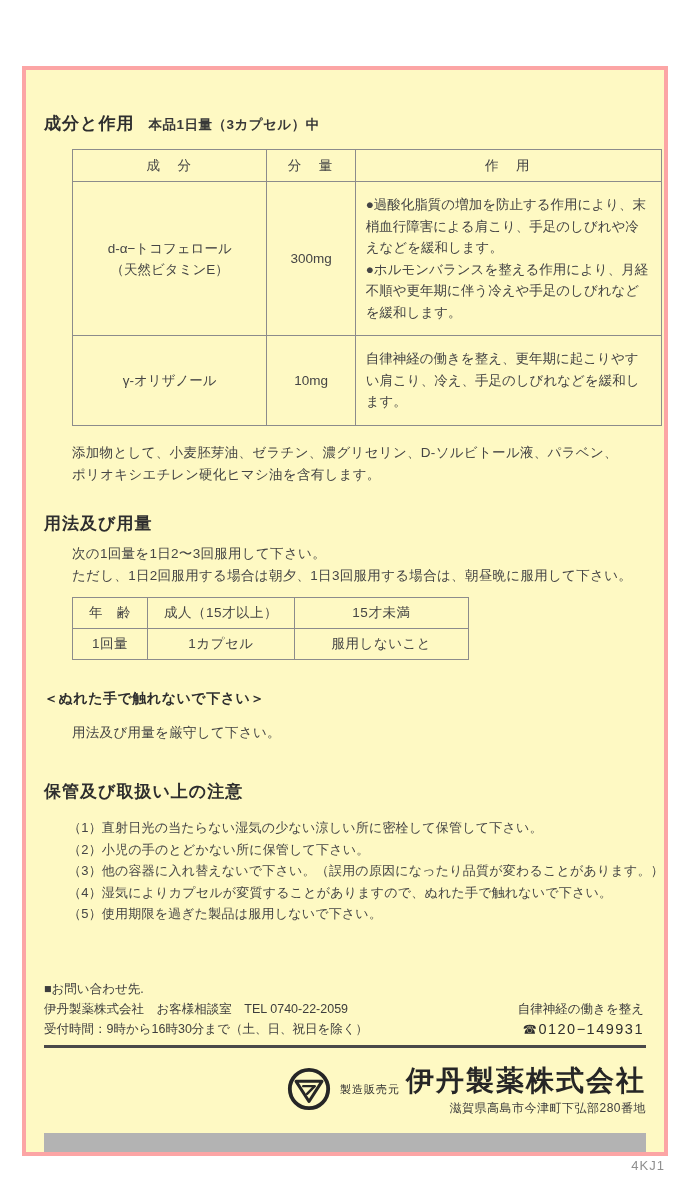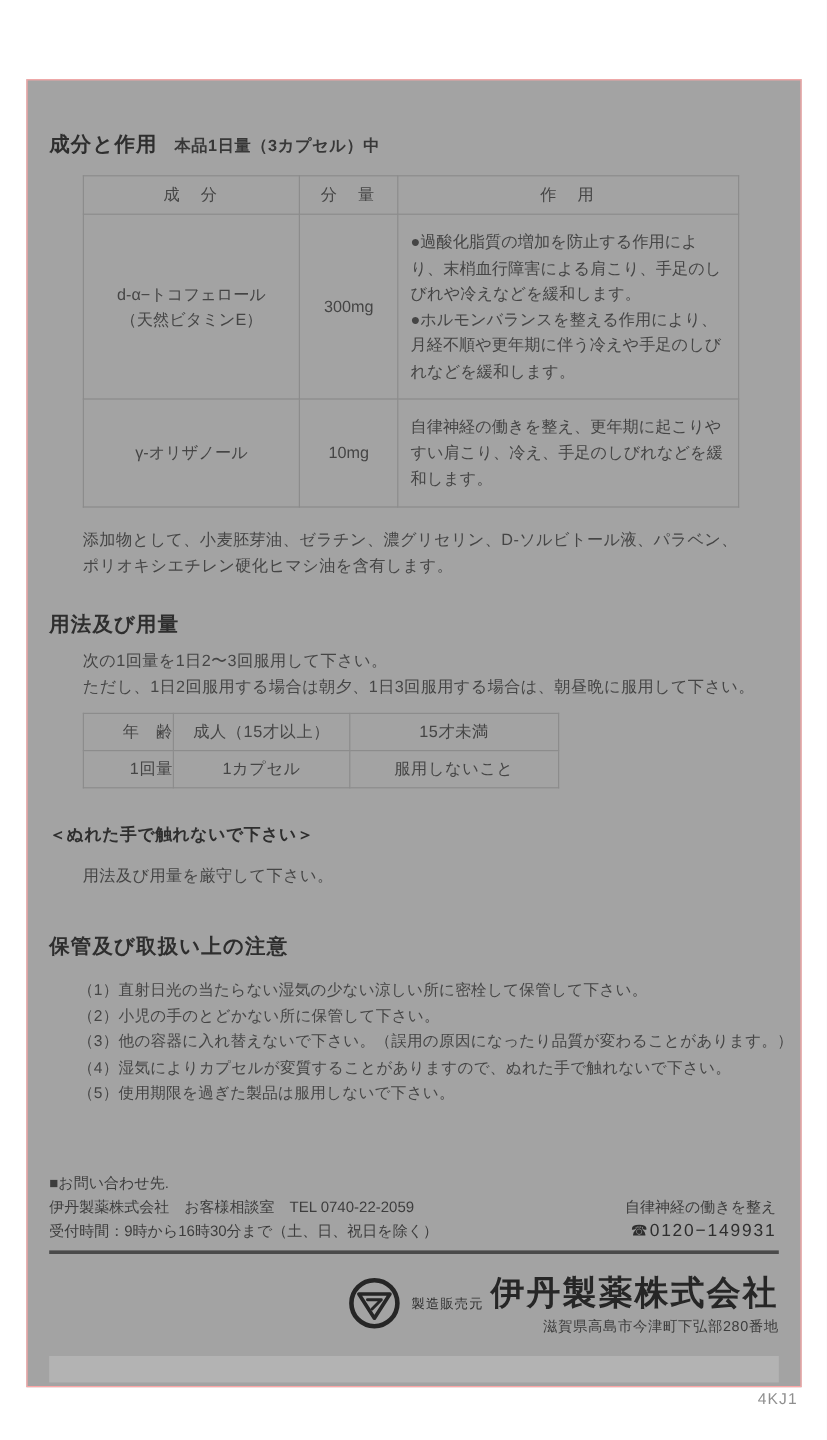--- a/index.html
+++ b/index.html
@@ -7,22 +7,22 @@
     width: 689px; height: 1200px;
     background: #ffffff;
     font-family: "Liberation Sans", "DejaVu Sans", sans-serif;
     color: #414141;
     -webkit-font-smoothing: antialiased;
   }
   .sheet {
     position: absolute;
     left: 22px; top: 66px;
     width: 646px; height: 1090px;
-    border: 1px solid #fca5a5;
-    background: #a3a3a3;
+    border: 4px solid #fca5a5;
+    background: #fef9c3;
     padding: 0 18px;
     overflow: hidden;
   }
   .preline { white-space: pre-line; }
 
   
   .sec-heading {
     font-size: 17px; font-weight: bold; color: #2e2e2e;
     letter-spacing: 1px;
   }
@@ -35,21 +35,21 @@
   .h-storage    { margin-top: 36px; }
 
   
   .body-text { font-size: 13.5px; line-height: 22px; color: #454545; letter-spacing: 0.3px; }
   .indent { margin-left: 28px; }
 
   
   table { border-collapse: collapse; }
   .ing-table {
     margin: 14px 0 0 28px;
-    width: 547px;
+    width: 590px;
     table-layout: fixed;
   }
   .ing-table th, .ing-table td {
     border: 1px solid #8c8c8c;
     font-size: 13.5px; color: #454545;
     font-weight: normal;
   }
   .ing-table th { height: 32px; letter-spacing: 2px; }
   .ing-table .col-name   { width: 33%; }
   .ing-table .col-amount { width: 15%; }
@@ -66,21 +66,21 @@
     margin: 10px 0 0 28px;
     width: 397px;
     table-layout: fixed;
   }
   .dose-table td, .dose-table th {
     border: 1px solid #8c8c8c;
     height: 31px; text-align: center;
     font-size: 13.5px; color: #454545; font-weight: normal;
     letter-spacing: 0.5px;
   }
-  .dose-table .c1 { width: 19%; text-align: right; }
+  .dose-table .c1 { width: 19%; }
   .dose-table .c2 { width: 37%; }
   .dose-table .c3 { width: 44%; }
 
   .caution-heading {
     margin-top: 30px;
     font-size: 14px; font-weight: bold; color: #2e2e2e;
     letter-spacing: 0.5px;
   }
   .caution-body { margin-top: 14px; }
 

